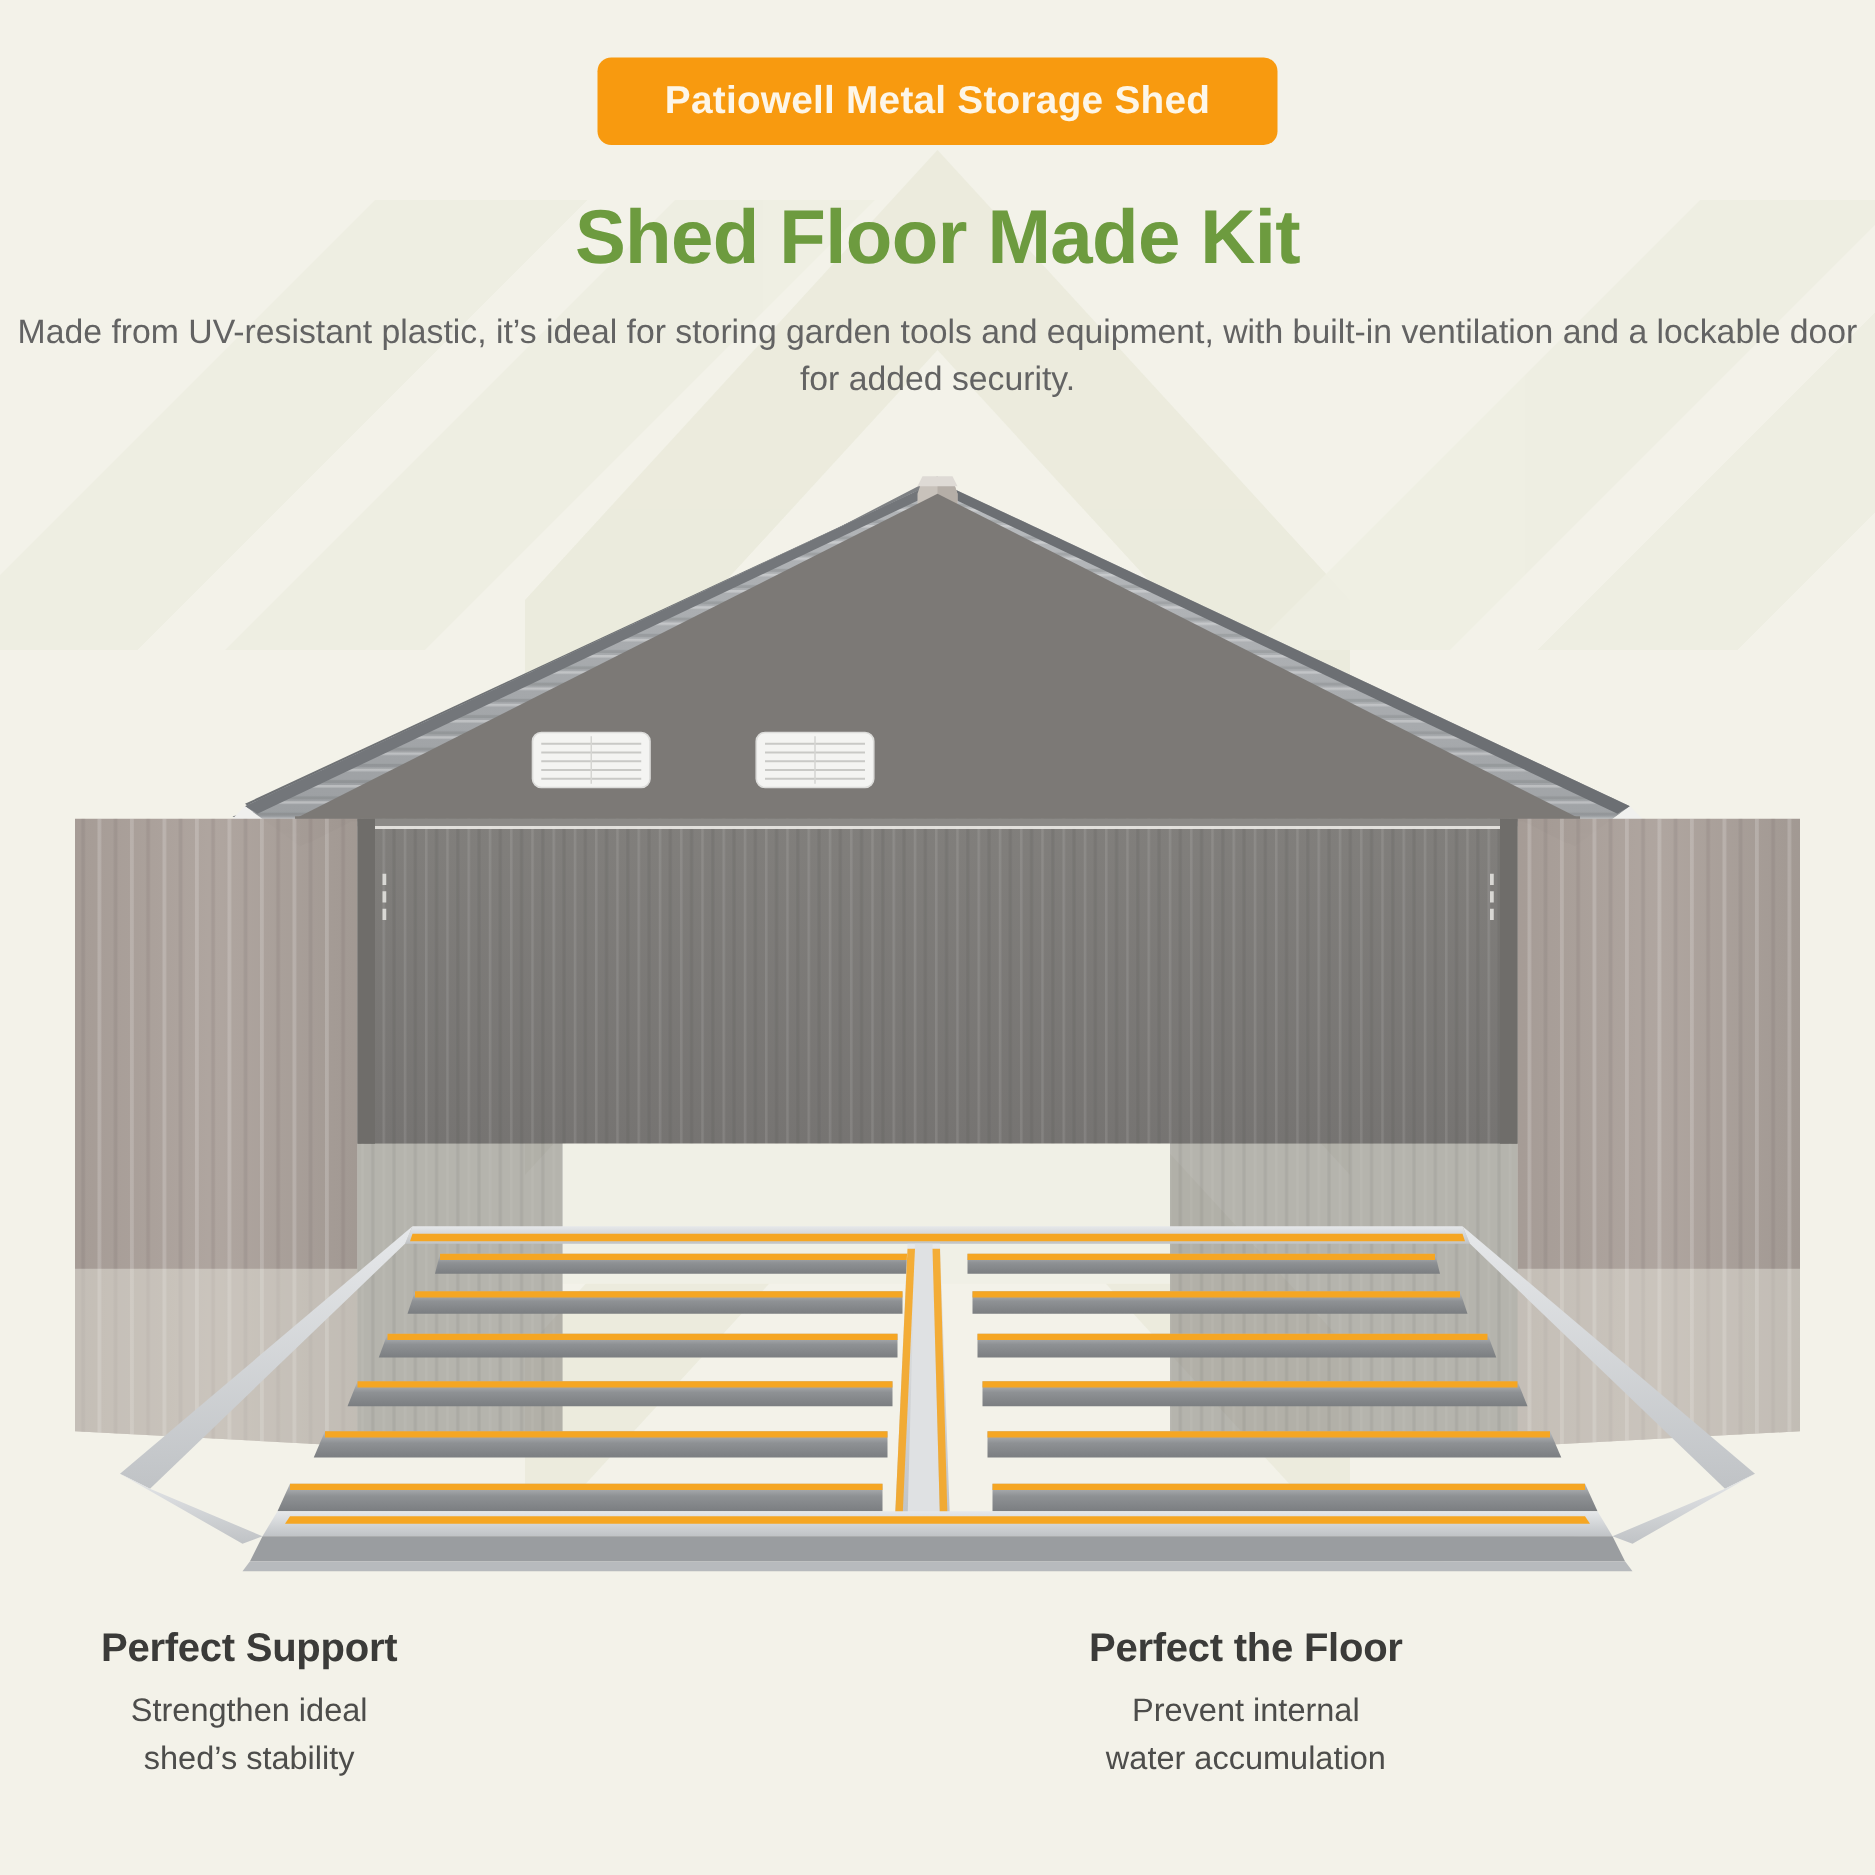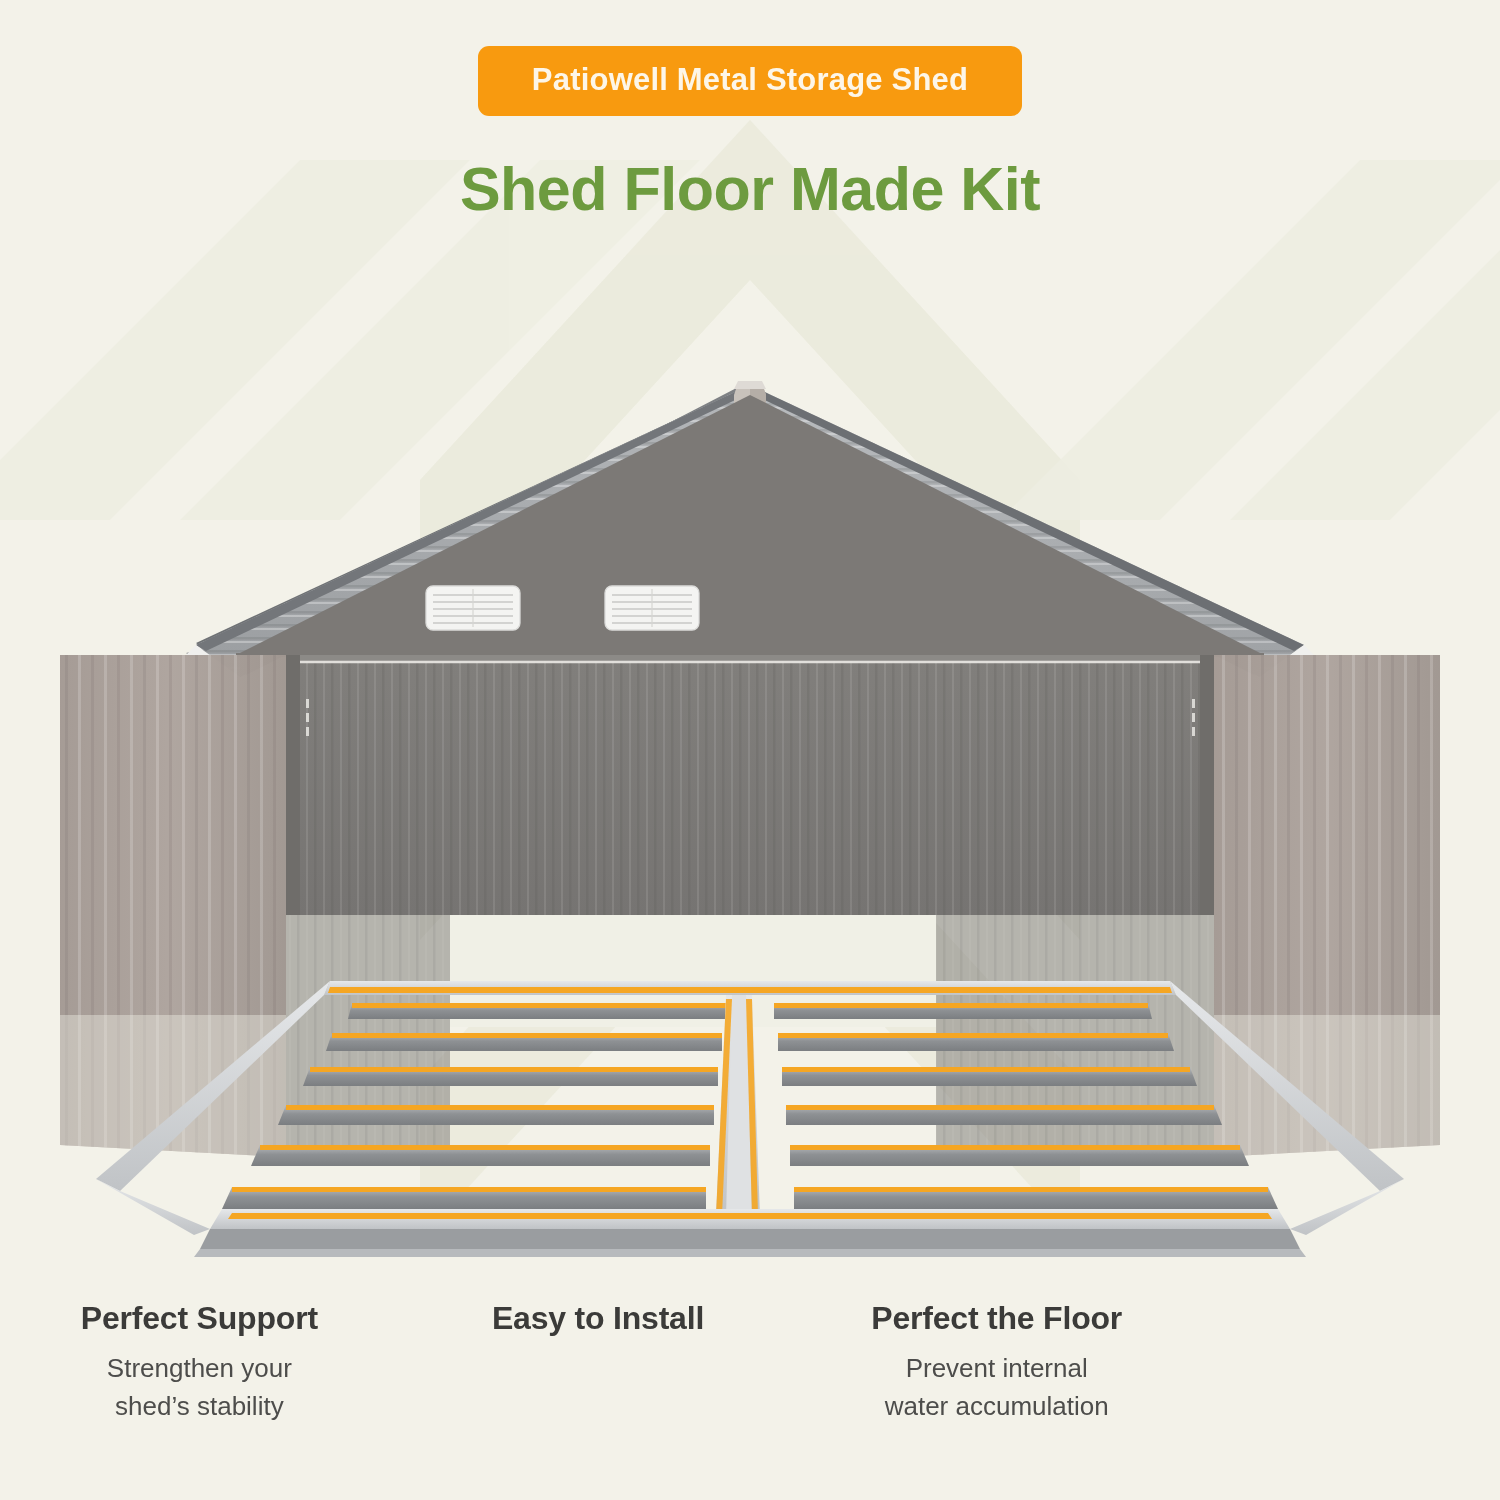--- a/index.html
+++ b/index.html
@@ -121,20 +121,21 @@
       <polygon points="180,520 540,160 700,160 340,520"></polygon>
       <polygon points="1000,520 1360,160 1520,160 1160,520"></polygon>
       <polygon points="1230,520 1590,160 1750,160 1390,520"></polygon>
     </g>
   </svg>
 </div>
 
 <div id="header">
   <div id="brand-badge">Patiowell Metal Storage Shed</div>
   <h1 id="page-title">Shed Floor Made Kit</h1>
+  <p id="page-subtitle">Made from UV-resistant plastic, it’s ideal for storing garden tools and equipment, with built-in ventilation and a lockable door for added security.</p>
 </div>
 
 <div id="illustration">
   <svg width="1500" height="930" viewBox="0 0 1500 930">
     <defs>
 
       <linearGradient id="roofL" x1="0" y1="0" x2="0" y2="1">
         <stop offset="0" stop-color="#b4b7ba"></stop>
         <stop offset="1" stop-color="#9a9da0"></stop>
       </linearGradient>
@@ -418,24 +419,23 @@
         <polygon points="96,824 120,836 210,874 194,880" fill="url(#railGrad)"></polygon>
         <polygon points="1404,824 1380,836 1290,874 1306,880" fill="url(#railGrad)"></polygon>
       </g>
     </g>
   </svg>
 </div>
 
 <div id="features">
   <div class="feature">
     <div class="feature-title">Perfect Support</div>
-    <div class="feature-desc">Strengthen your
+    <div class="feature-desc">Strengthen ideal
 shed’s stability</div>
   </div>
   <div class="feature">
-    <div class="feature-title">Easy to Install</div>
   </div>
   <div class="feature">
     <div class="feature-title">Perfect the Floor</div>
     <div class="feature-desc">Prevent internal
 water accumulation</div>
   </div>
 </div>
 
 </body></html>

